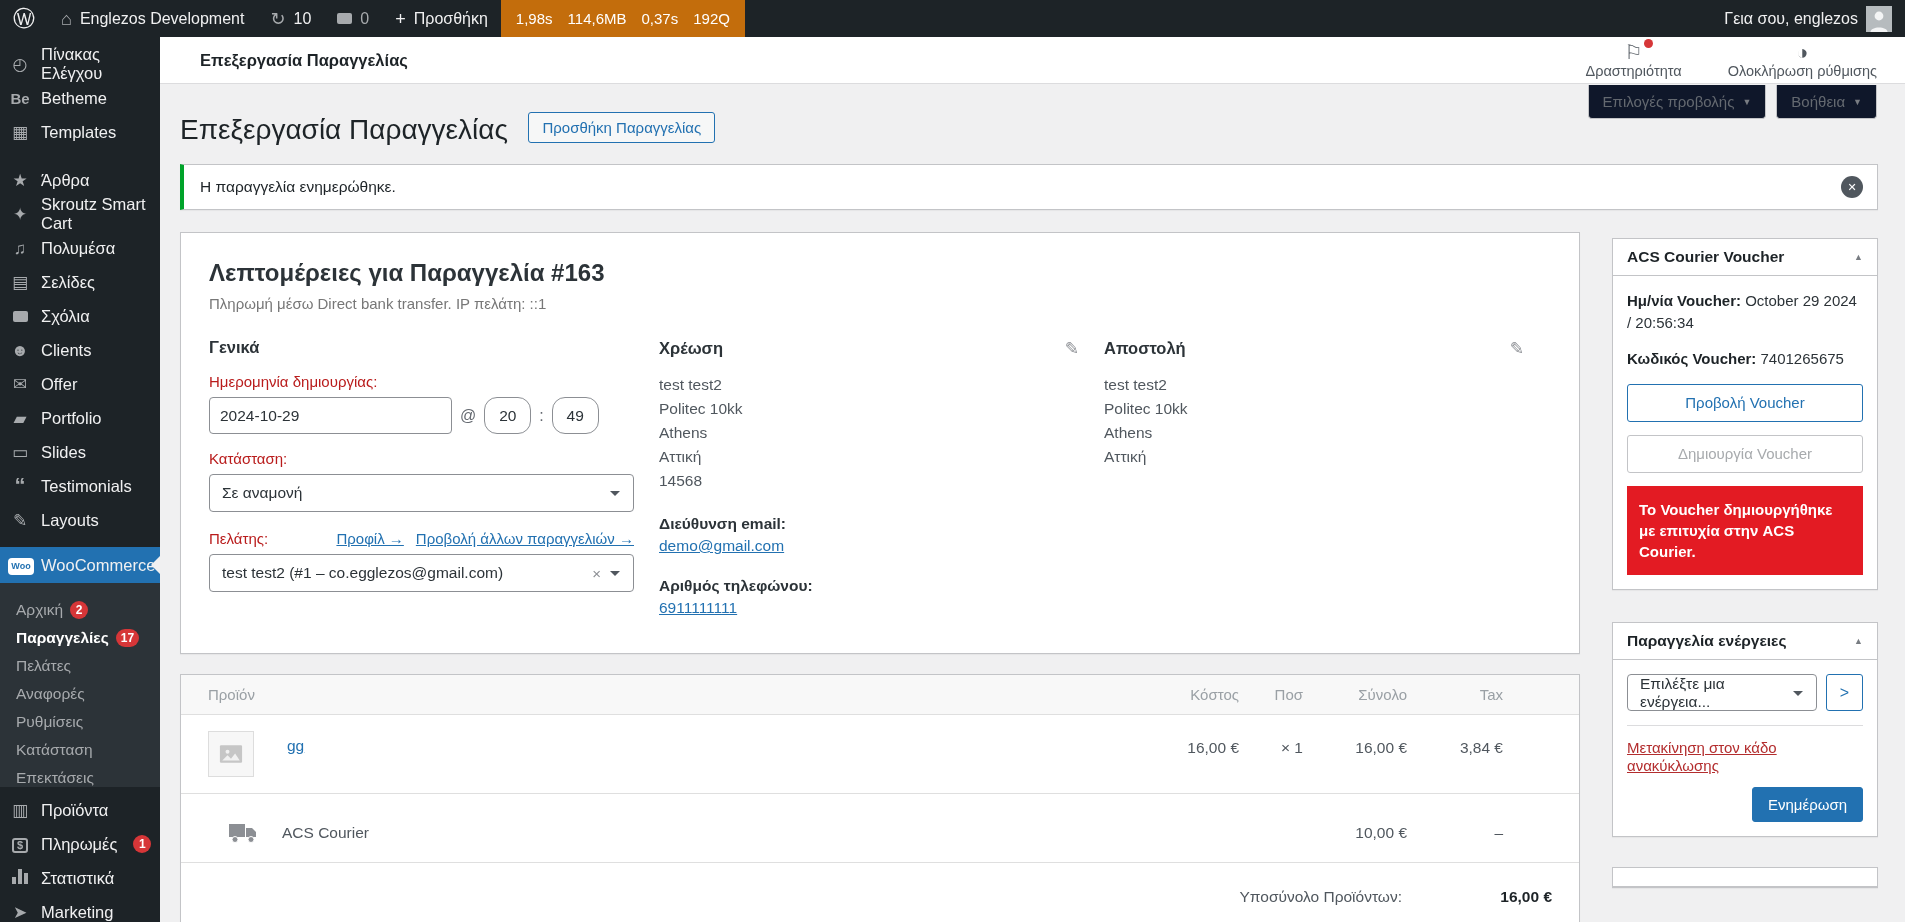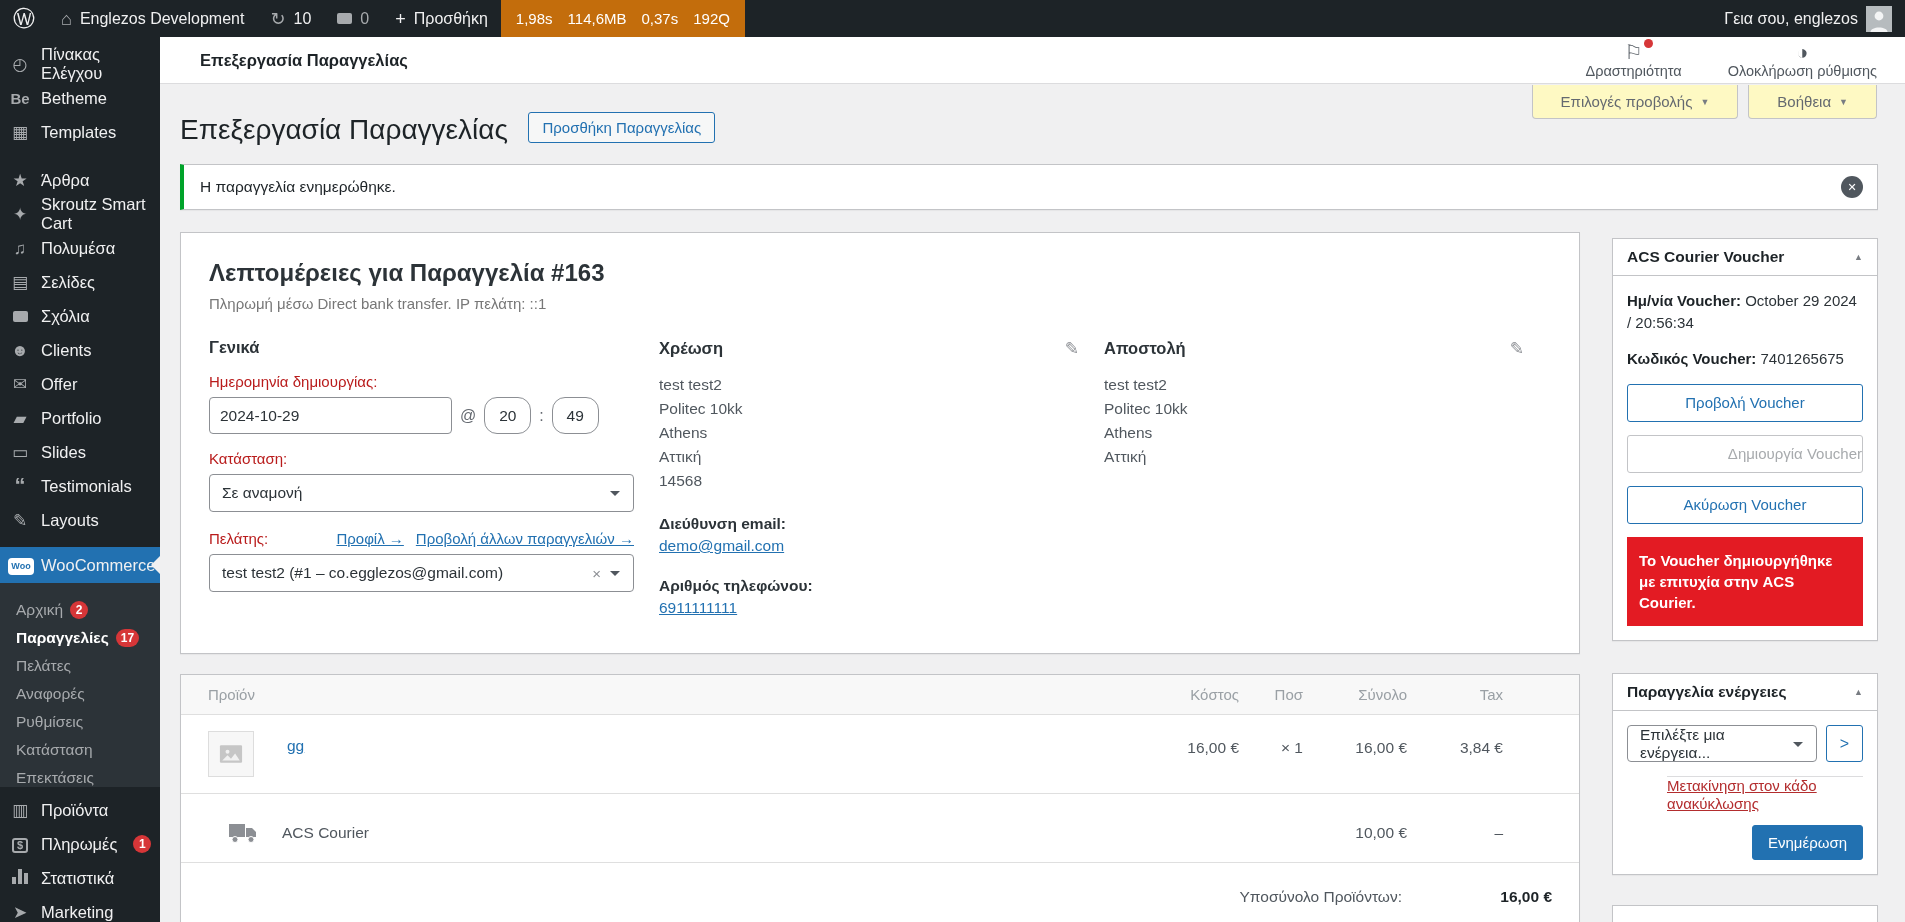--- a/index.html
+++ b/index.html
@@ -46,22 +46,22 @@
   
   .main { position:absolute; top:37px; left:160px; right:0; bottom:0; }
   .toolbar { height:47px; background:#fff; border-bottom:1px solid #dcdcde; display:flex; align-items:center; padding:0 28px 0 40px; }
   .tbar-title { font-size:16.5px; font-weight:600; color:#1d2327; }
   .tools { margin-left:auto; display:flex; gap:46px; }
   .tool { display:flex; flex-direction:column; align-items:center; color:#50575e; font-size:14.5px; gap:1px; }
   .tool-ico { font-size:20px; line-height:1; position:relative; color:#50575e; }
   .dot { position:absolute; top:-3px; right:-10px; width:9px; height:9px; border-radius:50%; background:#d63638; }
 
   .meta-tabs { position:absolute; top:48px; right:28px; display:flex; gap:10px; z-index:10; }
-  .tab { background:#fef9c3; border:1px solid #c3c4c7; border-top:none; border-radius:0 0 4px 4px;
-    padding:8px 28px; font-size:15px; color:#646970; display:flex; align-items:center; gap:8px; }
+  .tab { background:#0f172a; border:1px solid #c3c4c7; border-top:none; border-radius:0 0 4px 4px;
+    padding:8px 14px; font-size:15px; color:#646970; display:flex; align-items:center; gap:8px; }
   .caret { font-size:9px; color:#787c82; }
 
   .wrap { padding:0 27px 0 20px; }
   .titlerow { margin-top:28px; padding-left:0; }
   .titlerow h1 { display:inline; font-size:28px; font-weight:400; color:#1d2327; }
   .add-btn { display:inline-block; margin-left:16px; vertical-align:6px; background:#f6f7f7; border:1px solid #2271b1;
     color:#2271b1; border-radius:3px; padding:6px 13px; font-size:15px; }
 
   .notice { position:relative; margin-top:18px; background:#fff; border:1px solid #c3c4c7; border-left:4px solid #00a32a;
     box-shadow:0 1px 1px rgba(0,0,0,.04); padding:13px 16px; font-size:15.5px; color:#1d2327; }
@@ -127,28 +127,28 @@
   .pb-head { display:flex; align-items:center; justify-content:space-between; padding:9px 14px; border-bottom:1px solid #c3c4c7; }
   .pb-head h2 { font-size:15.5px; font-weight:bold; color:#1d2327; }
   .toggle { font-size:9px; color:#787c82; }
   .pb-body { padding:14px; }
   .acs-panel { margin-top:6px; }
   .vline { font-size:15px; color:#2c3338; line-height:22px; margin-bottom:14px; }
   .vline strong { color:#1d2327; }
   .vbtn { display:block; width:100%; background:#fff; border:1px solid #2271b1; color:#2271b1; border-radius:3px;
     height:38px; font-size:15px; text-align:center; line-height:36px; margin-bottom:13px;
     font-family:"Liberation Sans","DejaVu Sans",sans-serif; cursor:pointer; }
-  .vbtn.disabled { border-color:#c3c4c7; color:#a7aaad; cursor:default;text-align:right; }
+  .vbtn.disabled { border-color:#c3c4c7; color:#a7aaad; cursor:default; }
   .valert { margin-top:5px; background:#e31b23; color:#fff; font-weight:bold; font-size:15px; line-height:21px; padding:13px 12px; }
 
   .actions-panel { margin-top:32px; }
   .act-row { display:flex; gap:9px; }
   .act-row .select { flex:1; width:auto; height:37px; }
   .go-btn { width:37px; height:37px; border:1px solid #2271b1; color:#2271b1; background:#fff; border-radius:3px; font-size:16px; cursor:pointer; }
-  .act-foot { border-top:1px solid #dcdcde; margin-top:14px; padding-top:0;margin-left:40px; }
+  .act-foot { border-top:1px solid #dcdcde; margin-top:14px; padding-top:13px; }
   a.trash { color:#b32d2e; text-decoration:underline; font-size:15px; }
   .update-row { display:flex; justify-content:flex-end; margin-top:12px; }
   .btn-primary { background:#2271b1; border:1px solid #2271b1; color:#fff; border-radius:3px; padding:8px 15px; font-size:15px;
     font-family:"Liberation Sans","DejaVu Sans",sans-serif; cursor:pointer; }
 
   .notes-panel { margin-top:30px; }
 
   svg { display:block; }
 </style>
 </head>
@@ -486,21 +486,20 @@
             <h2>ACS Courier Voucher</h2>
             <span class="toggle">▲</span>
           </div>
           <div class="pb-body">
             <p class="vline"><strong>Ημ/νία Voucher:</strong>
               <span>October 29 2024 / 20:56:34</span></p>
             <p class="vline"><strong>Κωδικός Voucher:</strong>
               <span>7401265675</span></p>
             <button class="vbtn">Προβολή Voucher</button>
             <button class="vbtn disabled">Δημιουργία Voucher</button>
-            <button class="vbtn">Ακύρωση Voucher</button>
             <div class="valert">Το Voucher δημιουργήθηκε με επιτυχία στην ACS Courier.</div>
           </div>
         </div>
 
         <div class="postbox actions-panel">
           <div class="pb-head">
             <h2>Παραγγελία ενέργειες</h2>
             <span class="toggle">▲</span>
           </div>
           <div class="pb-body">

